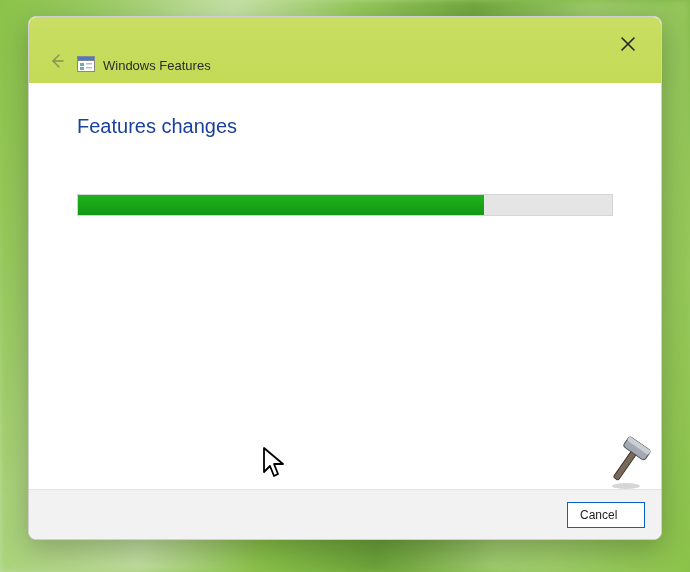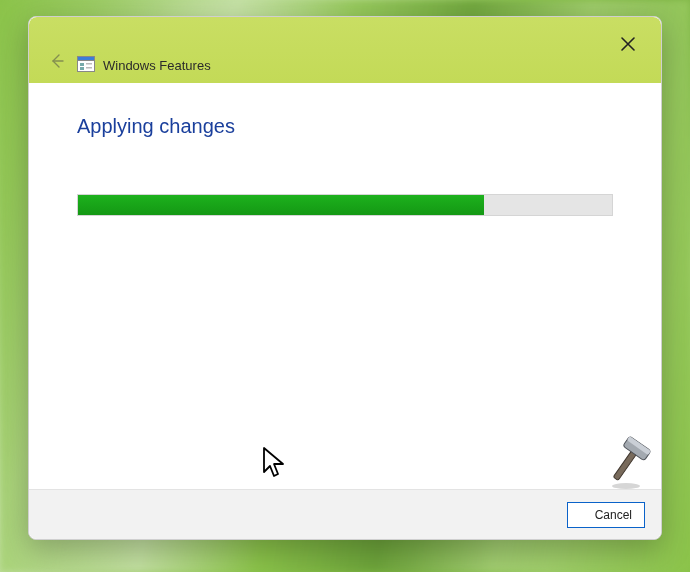--- a/index.html
+++ b/index.html
@@ -129,21 +129,21 @@
     .btn {
       min-width: 78px;
       height: 26px;
       background: #fff;
       border: 1px solid #0a62c9;
       border-radius: 0;
       font-size: 12px;
       color: #222;
       display: inline-flex;
       align-items: center;
-      justify-content: flex-end;
+      justify-content: flex-start;
       cursor: pointer;
       padding: 0 12px;
     }
     .cursor-arrow {
       position: absolute;
       left: 261px;
       top: 446px;
       width: 28px;
       height: 36px;
       pointer-events: none;
@@ -189,21 +189,21 @@
           <rect x="3" y="8" width="4" height="3" fill="#7aa"></rect>
           <rect x="9" y="8" width="6" height="1.5" fill="#bbb"></rect>
           <rect x="3" y="12" width="4" height="3" fill="#7aa"></rect>
           <rect x="9" y="12" width="6" height="1.5" fill="#bbb"></rect>
         </svg>
     </span>
     <span class="title-text">Windows Features</span>
   </div>
 
   <div class="content">
-    <h1 class="heading">Applying changes</h1>
+    <h1 class="heading">Features changes</h1>
     <div class="progress-outer">
       <div class="progress-inner" style="width:76%"></div>
     </div>
   </div>
 
   <div class="footer">
     <button class="btn">
       <span>Cancel</span>
     </button>
   </div>

